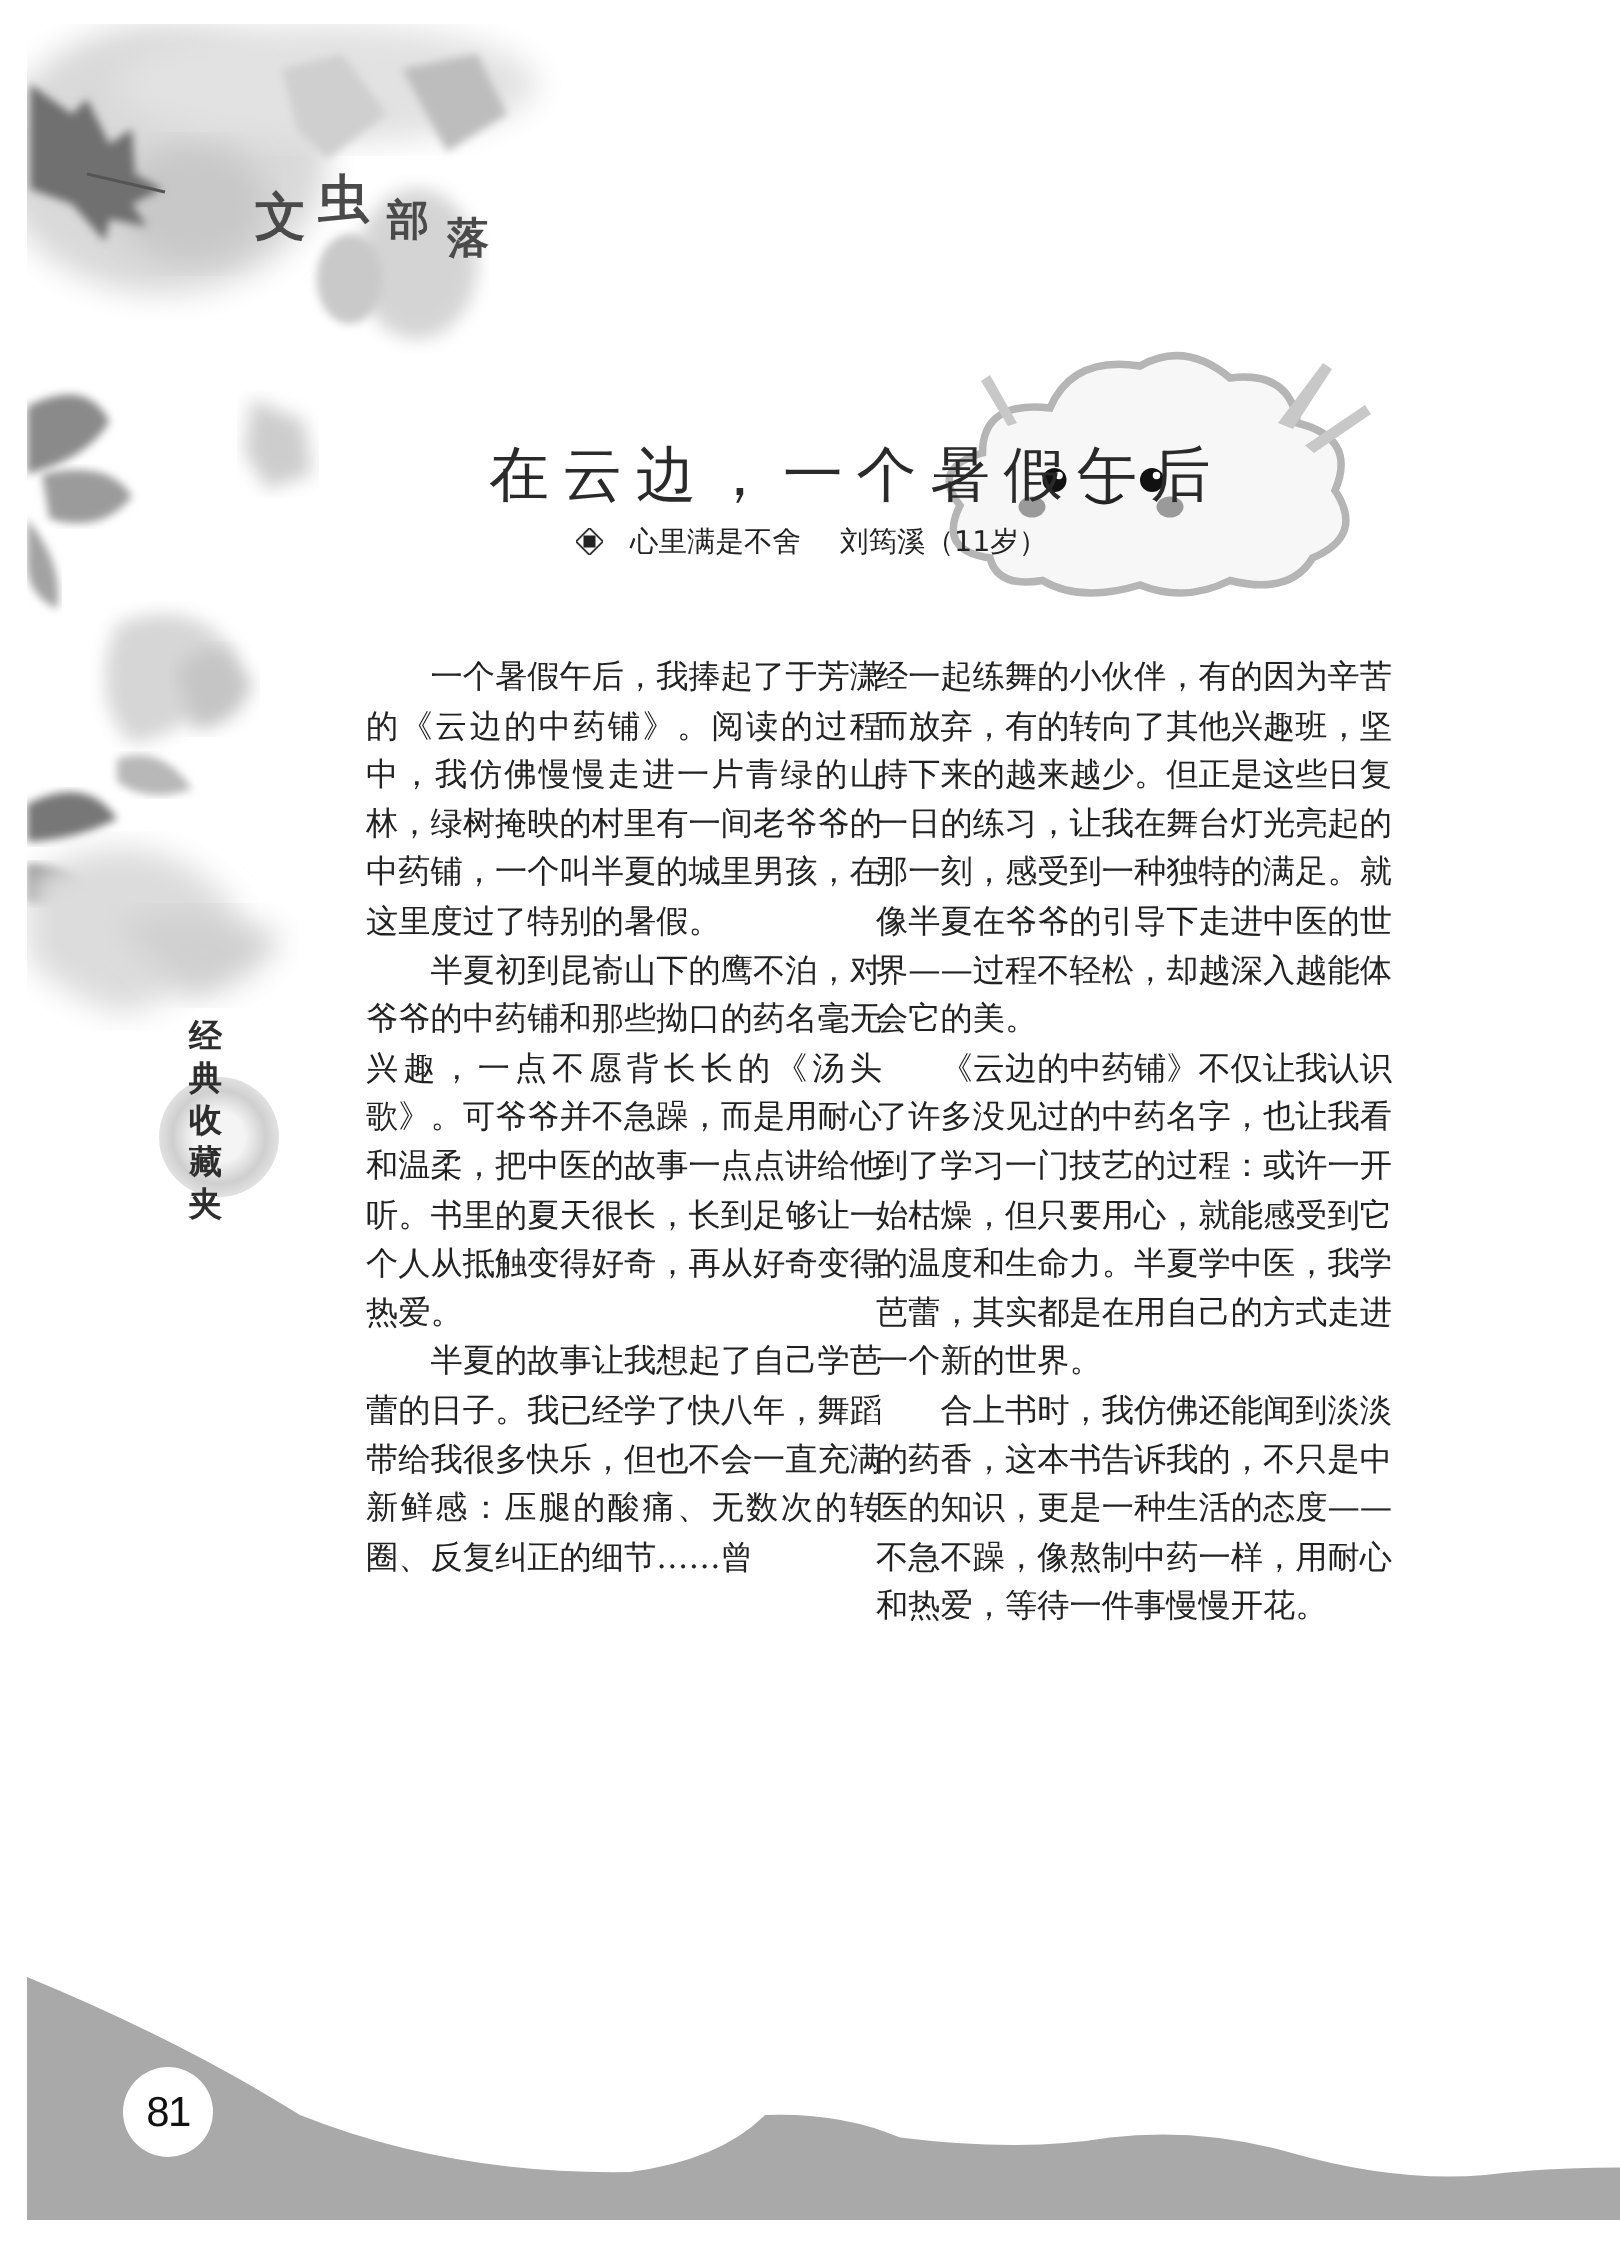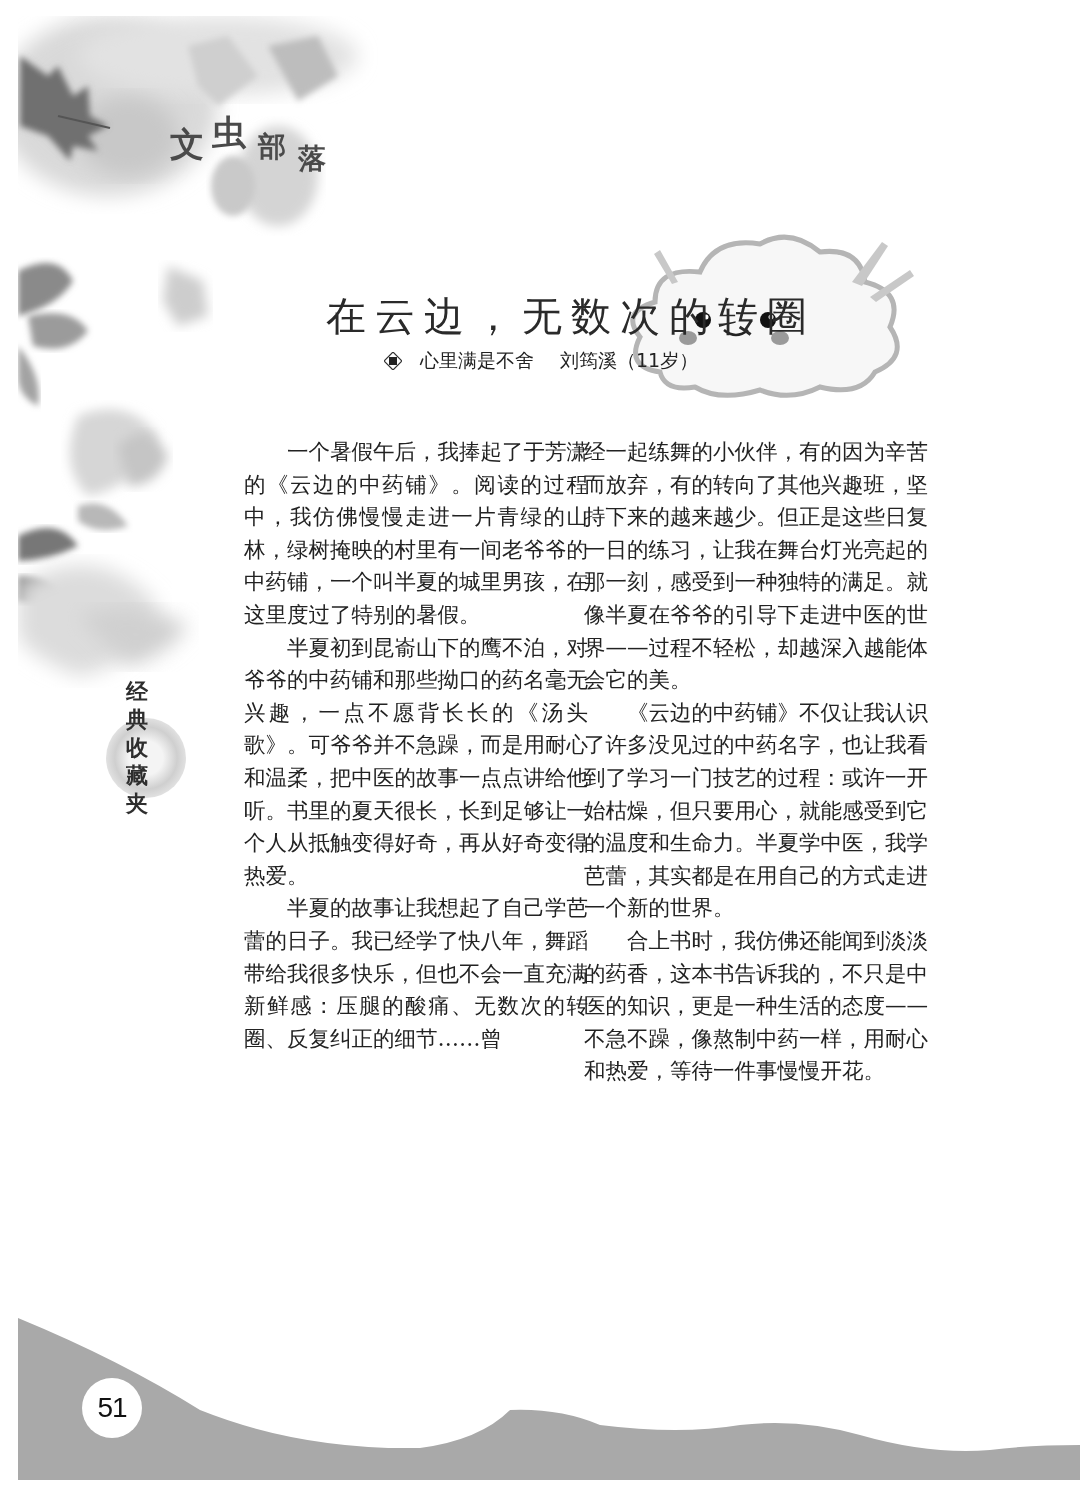--- a/index.html
+++ b/index.html
@@ -135,21 +135,21 @@
 
     <circle cx="83" cy="98" r="8" fill="#111"></circle>
     <circle cx="86" cy="95" r="2.5" fill="#fff"></circle>
     <circle cx="148" cy="98" r="8" fill="#111"></circle>
     <circle cx="151" cy="95" r="2.5" fill="#fff"></circle>
     <ellipse cx="68" cy="116" rx="9" ry="7" fill="#9a9a9a"></ellipse>
     <ellipse cx="160" cy="116" rx="9" ry="7" fill="#9a9a9a"></ellipse>
     <path d="M104 108 Q116 118 128 108" stroke="#222" stroke-width="2.5" fill="none"></path>
   </svg>
 
-  <h1 class="title">在云边，无数次的转圈</h1>
+  <h1 class="title">在云边，一个暑假午后</h1>
 
   <div class="byline">
     <svg class="diamond" viewBox="0 0 18 18">
       <polygon points="9,0 18,9 9,18 0,9" fill="#fff" stroke="#333" stroke-width="1.2"></polygon>
       <rect x="5" y="5" width="8" height="8" fill="#222"></rect>
     </svg>
     <span class="org">心里满是不舍</span>
     <span class="author">刘筠溪（11岁）</span>
   </div>
 
@@ -166,15 +166,15 @@
 
   <div class="col col-right">
     <p class="cont">经一起练舞的小伙伴，有的因为辛苦而放弃，有的转向了其他兴趣班，坚持下来的越来越少。但正是这些日复一日的练习，让我在舞台灯光亮起的那一刻，感受到一种独特的满足。就像半夏在爷爷的引导下走进中医的世界——过程不轻松，却越深入越能体会它的美。</p>
     <p>《云边的中药铺》不仅让我认识了许多没见过的中药名字，也让我看到了学习一门技艺的过程：或许一开始枯燥，但只要用心，就能感受到它的温度和生命力。半夏学中医，我学芭蕾，其实都是在用自己的方式走进一个新的世界。</p>
     <p>合上书时，我仿佛还能闻到淡淡的药香，这本书告诉我的，不只是中医的知识，更是一种生活的态度——不急不躁，像熬制中药一样，用耐心和热爱，等待一件事慢慢开花。</p>
   </div>
 
   <svg class="footer" viewBox="0 0 1080 195" preserveAspectRatio="none">
     <path d="M18 18 Q120 60 200 110 Q300 150 420 148 Q480 140 510 110 Q560 108 600 125 Q680 135 740 125 Q800 118 860 135 Q930 155 990 150 Q1030 145 1080 145 L1080 180 L18 180 Z" fill="#a9a9a9"></path>
   </svg>
-  <div class="page-num">51</div>
+  <div class="page-num">81</div>
 
 </div>
 
 </body></html>

